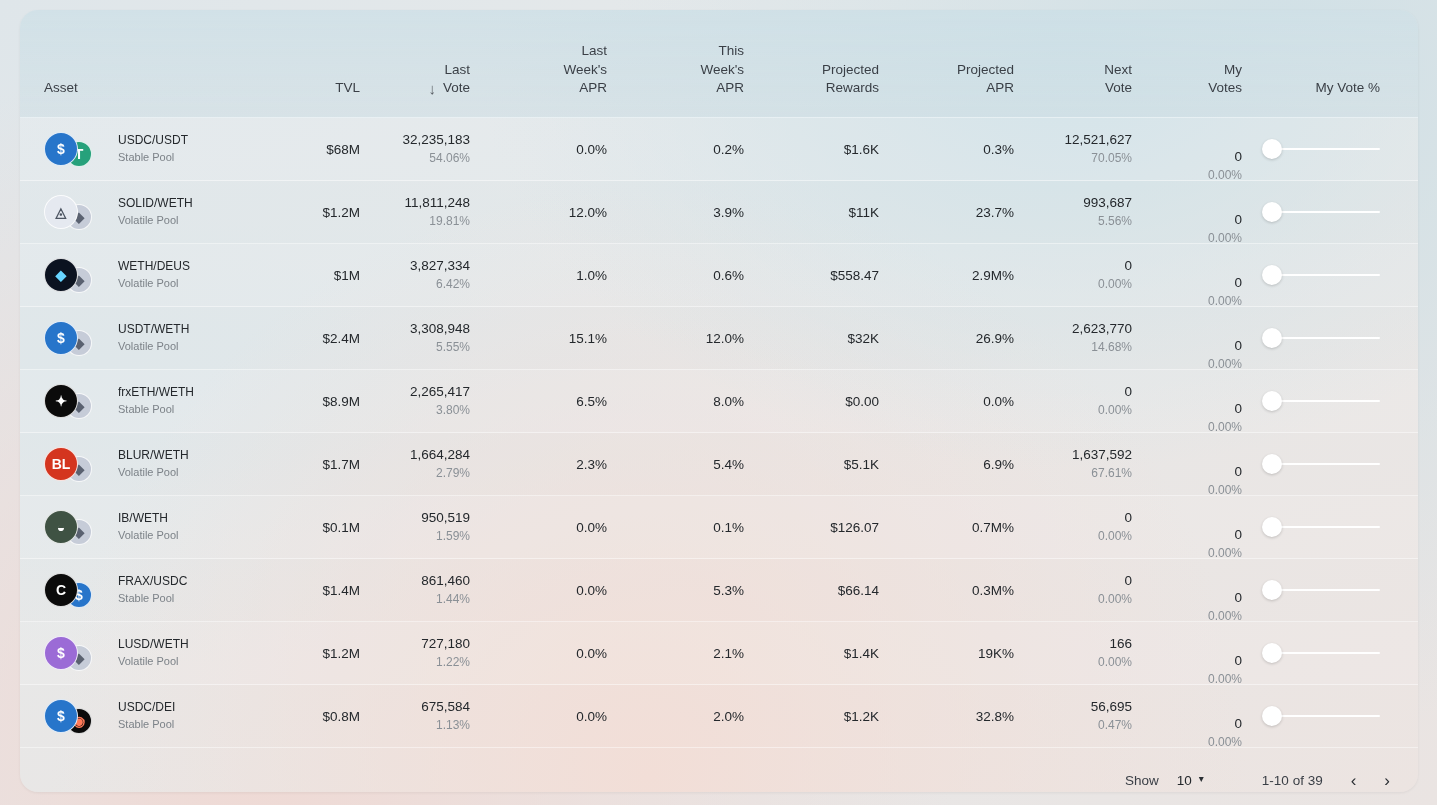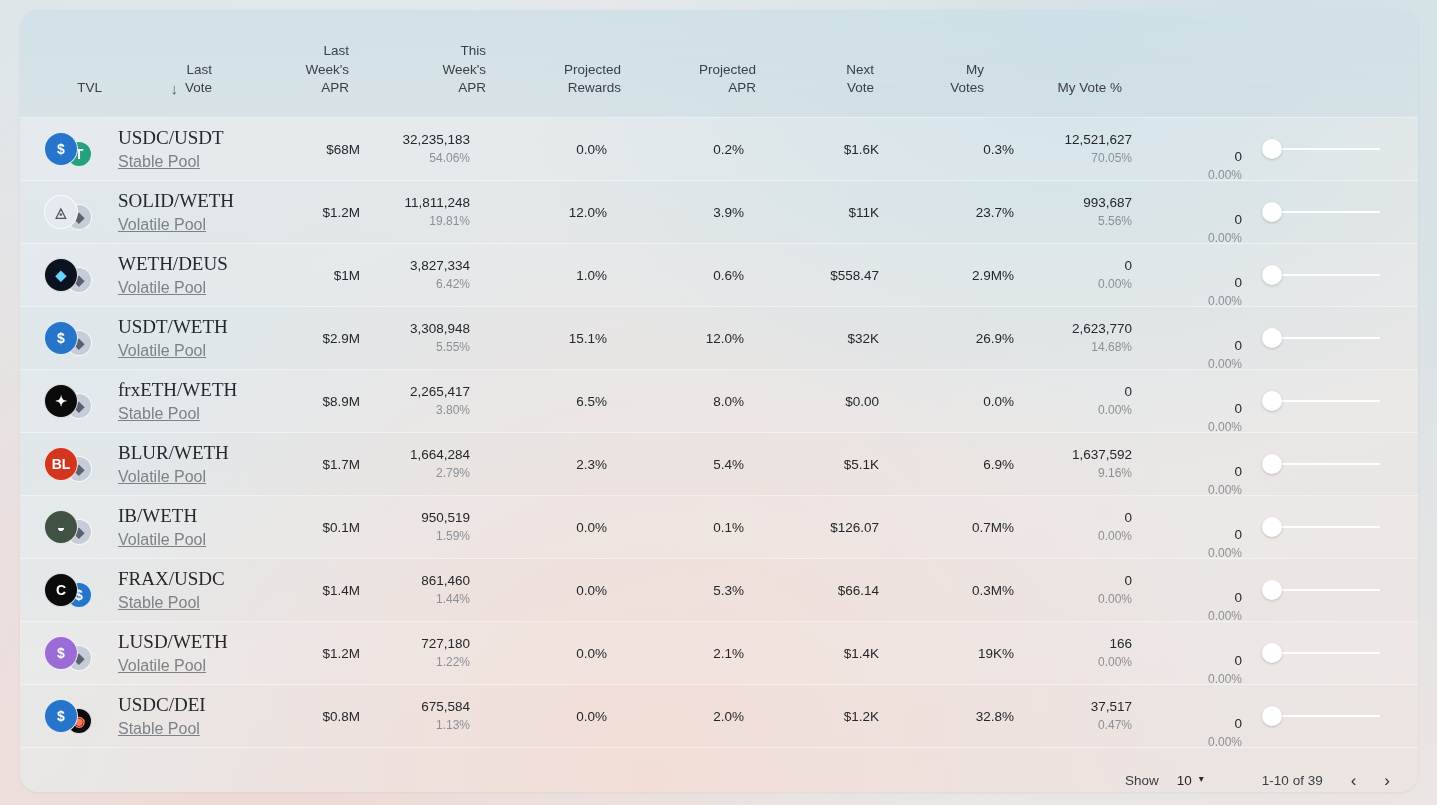--- a/index.html
+++ b/index.html
@@ -81,22 +81,22 @@
     position: absolute; top: 0;
     width: 34px; height: 34px; border-radius: 50%;
     border: 1.5px solid rgba(255,255,255,0.85);
     display: flex; align-items: center; justify-content: center;
     font-size: 14px; font-weight: bold; color: #fff;
     overflow: hidden;
   }
   .tok.a { left: 0; z-index: 2; }
   .tok.b { left: 22px; z-index: 1; }
   .tok-small { width: 26px; height: 26px; top: 9px; }
-  .pair-name { font-size: 19px; color: #24282c; line-height: 1.25; font-family: Liberation Serif, serif; }
-  .pair-type { font-size: 16px; color: #7c8288; line-height: 1.25; margin-top: 3px; text-decoration: underline; }
+  .pair-name { font-size: 12px; color: #24282c; line-height: 1.25; }
+  .pair-type { font-size: 11px; color: #7c8288; line-height: 1.25; margin-top: 3px; }
 
   .stack-main { font-size: 13.5px; color: #24282c; line-height: 1.3; }
   .stack-sub { font-size: 12px; color: #8a9096; line-height: 1.3; margin-top: 3px; }
 
   
   .slider-wrap { display: flex; align-items: center; justify-content: flex-end; }
   .slider {
     position: relative;
     width: 118px; height: 22px;
     display: flex; align-items: center;
@@ -147,20 +147,21 @@
   .g-lusd { background: #9b6bd6; }
   .g-dei  { background: #0b0b0b; color: #ff7a59; }
   .g-usdcg{ background: #2775ca; }
 </style>
 </head>
 <body>
 
 <div class="panel">
 
   <div class="thead">
+    <div class="th left c-asset">Asset</div>
     <div class="th right c-tvl">TVL</div>
     <div class="th right c-lastvote sort-wrap">
       <span class="sort-arrow">↓</span>
       <span>Last
 Vote</span>
     </div>
     <div class="th right c-lwapr">Last
 Week's
 APR</div>
     <div class="th right c-twapr">This
@@ -295,21 +296,21 @@
         <div class="icons">
           <div class="tok a g-usdcg">$</div>
           <div class="tok b tok-small g-weth">◆</div>
         </div>
         <div>
           <div class="pair-name">USDT/WETH</div>
           <div class="pair-type">Volatile Pool</div>
         </div>
       </div>
     </div>
-    <div class="cell right c-tvl">$2.9M</div>
+    <div class="cell right c-tvl">$2.4M</div>
     <div class="cell right c-lastvote">
       <div class="stack-main">3,308,948</div>
       <div class="stack-sub">5.55%</div>
     </div>
     <div class="cell right c-lwapr">15.1%</div>
     <div class="cell right c-twapr">12.0%</div>
     <div class="cell right c-rew">$32K</div>
     <div class="cell right c-papr">26.9%</div>
     <div class="cell right c-nextvote">
       <div class="stack-main">2,623,770</div>
@@ -380,21 +381,21 @@
     <div class="cell right c-lastvote">
       <div class="stack-main">1,664,284</div>
       <div class="stack-sub">2.79%</div>
     </div>
     <div class="cell right c-lwapr">2.3%</div>
     <div class="cell right c-twapr">5.4%</div>
     <div class="cell right c-rew">$5.1K</div>
     <div class="cell right c-papr">6.9%</div>
     <div class="cell right c-nextvote">
       <div class="stack-main">1,637,592</div>
-      <div class="stack-sub">9.16%</div>
+      <div class="stack-sub">67.61%</div>
     </div>
     <div class="cell right c-myvotes">
       <div class="stack-main">0</div>
       <div class="stack-sub">0.00%</div>
     </div>
     <div class="cell c-myvotepct slider-wrap">
       <div class="slider">
         <div class="track"></div>
         <div class="knob"></div>
       </div>
@@ -527,21 +528,21 @@
     <div class="cell right c-tvl">$0.8M</div>
     <div class="cell right c-lastvote">
       <div class="stack-main">675,584</div>
       <div class="stack-sub">1.13%</div>
     </div>
     <div class="cell right c-lwapr">0.0%</div>
     <div class="cell right c-twapr">2.0%</div>
     <div class="cell right c-rew">$1.2K</div>
     <div class="cell right c-papr">32.8%</div>
     <div class="cell right c-nextvote">
-      <div class="stack-main">37,517</div>
+      <div class="stack-main">56,695</div>
       <div class="stack-sub">0.47%</div>
     </div>
     <div class="cell right c-myvotes">
       <div class="stack-main">0</div>
       <div class="stack-sub">0.00%</div>
     </div>
     <div class="cell c-myvotepct slider-wrap">
       <div class="slider">
         <div class="track"></div>
         <div class="knob"></div>

